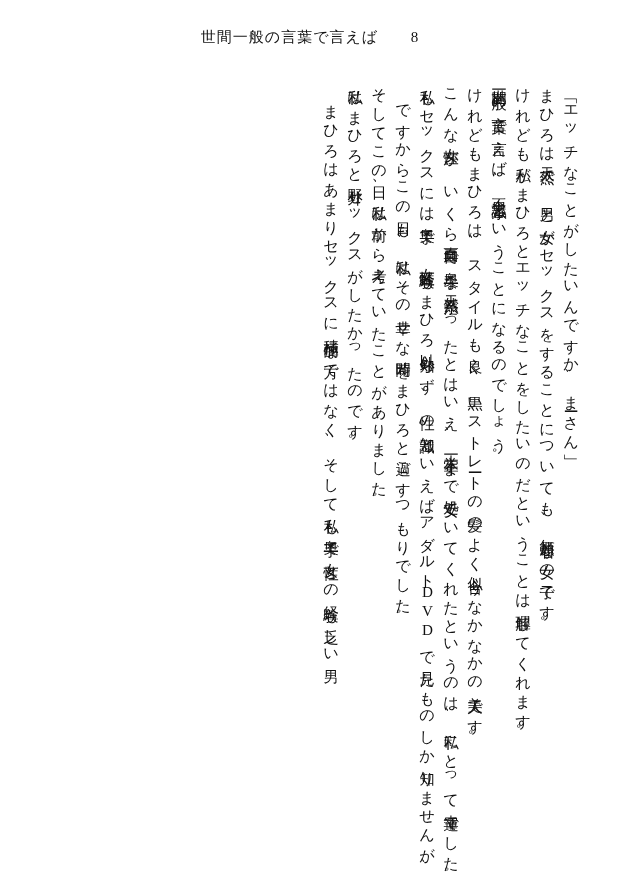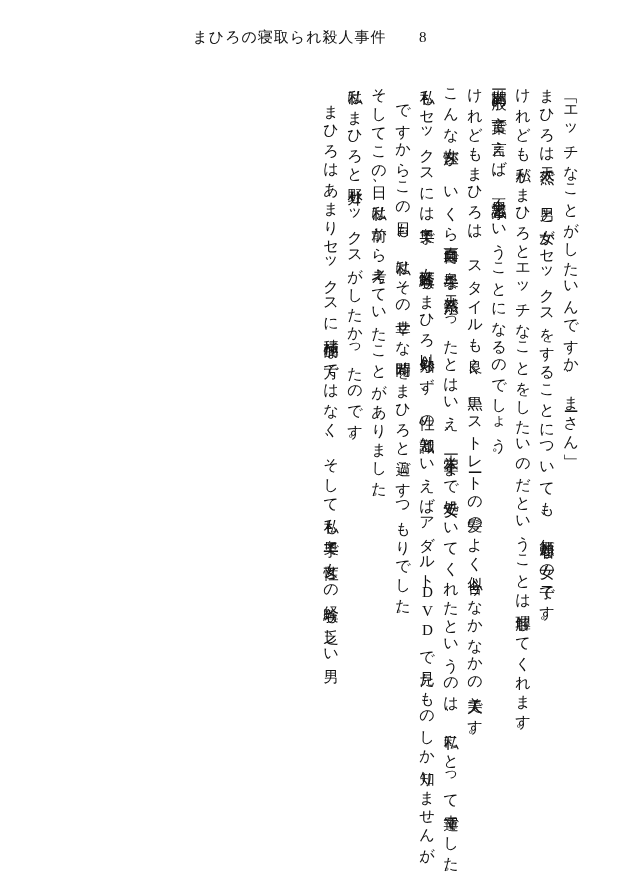--- a/index.html
+++ b/index.html
@@ -79,21 +79,21 @@
     padding-top: 16px;
     box-sizing: border-box;
   }
 </style>
 </head>
 <body>
 
 <div class="page">
 
   <div class="header">
-    <span class="header-title">まひろの寝取られ殺人事件</span>
+    <span class="header-title">世間一般の言葉で言えば</span>
     <span class="header-page">8</span>
   </div>
 
   <div class="body-area" id="body-area">
       <div class="vline indent">「エッチなことがしたいんですか、まーさん」</div>
       <div class="vline">まひろは天然で、男と女がセックスをすることについても、無頓着な女の子です。</div>
       <div class="vline">けれども私がまひろとエッチなことをしたいのだということは理解してくれます。</div>
       <div class="vline">世間一般の言葉で言えば、不思議系ということになるのでしょう。</div>
       <div class="vline">けれどもまひろは、スタイルも良く、黒いストレートの髪のよく似合うなかなかの美人です。</div>
       <div class="vline">こんな女性が、いくら真面目で奥手な天然系だったとはいえ、大学一年まで処女でいてくれたというのは、私にとって幸運でした。</div>

